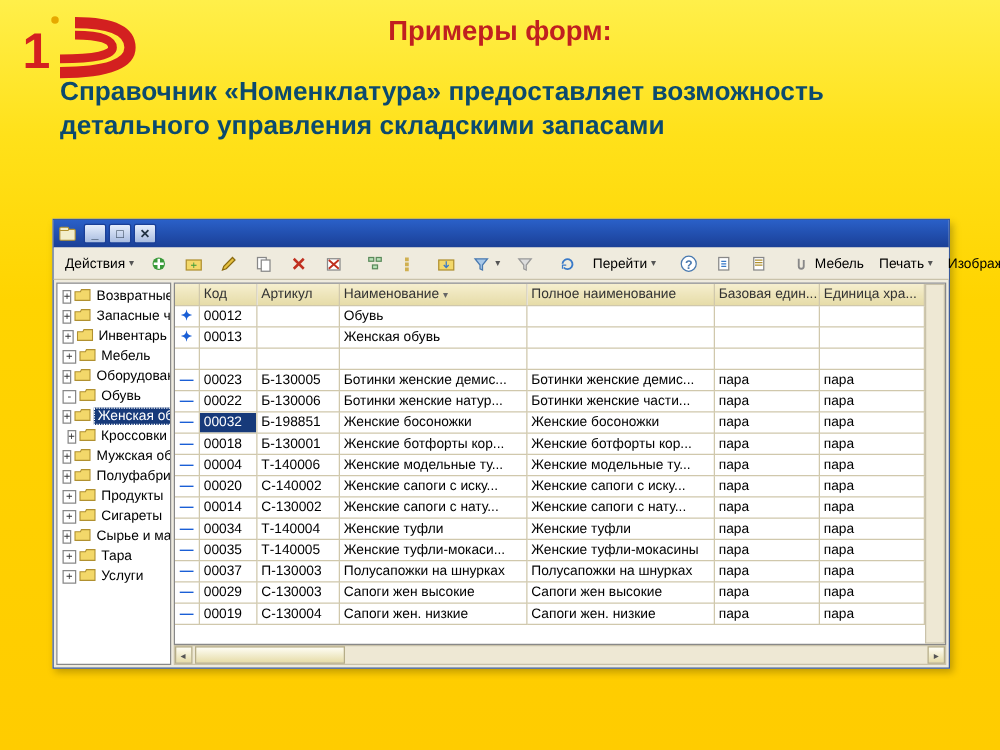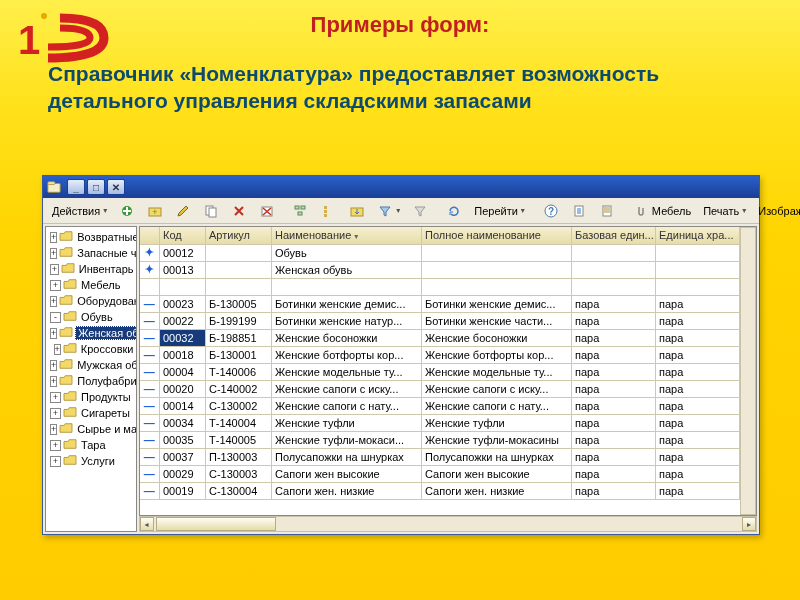--- a/index.html
+++ b/index.html
@@ -488,21 +488,21 @@
                     <td>Ботинки женские демис...</td>
                     <td>Ботинки женские демис...</td>
                     <td>пара</td>
                     <td>пара</td>
                   </tr>
                   <tr>
                     <td>
                       <span class="mark-blue">—</span>
                     </td>
                     <td>00022</td>
-                    <td>Б-199199</td>
+                    <td>Б-130006</td>
                     <td>Ботинки женские натур...</td>
                     <td>Ботинки женские части...</td>
                     <td>пара</td>
                     <td>пара</td>
                   </tr>
                   <tr>
                     <td>
                       <span class="mark-blue">—</span>
                     </td>
                     <td class="selcell">00032</td>

